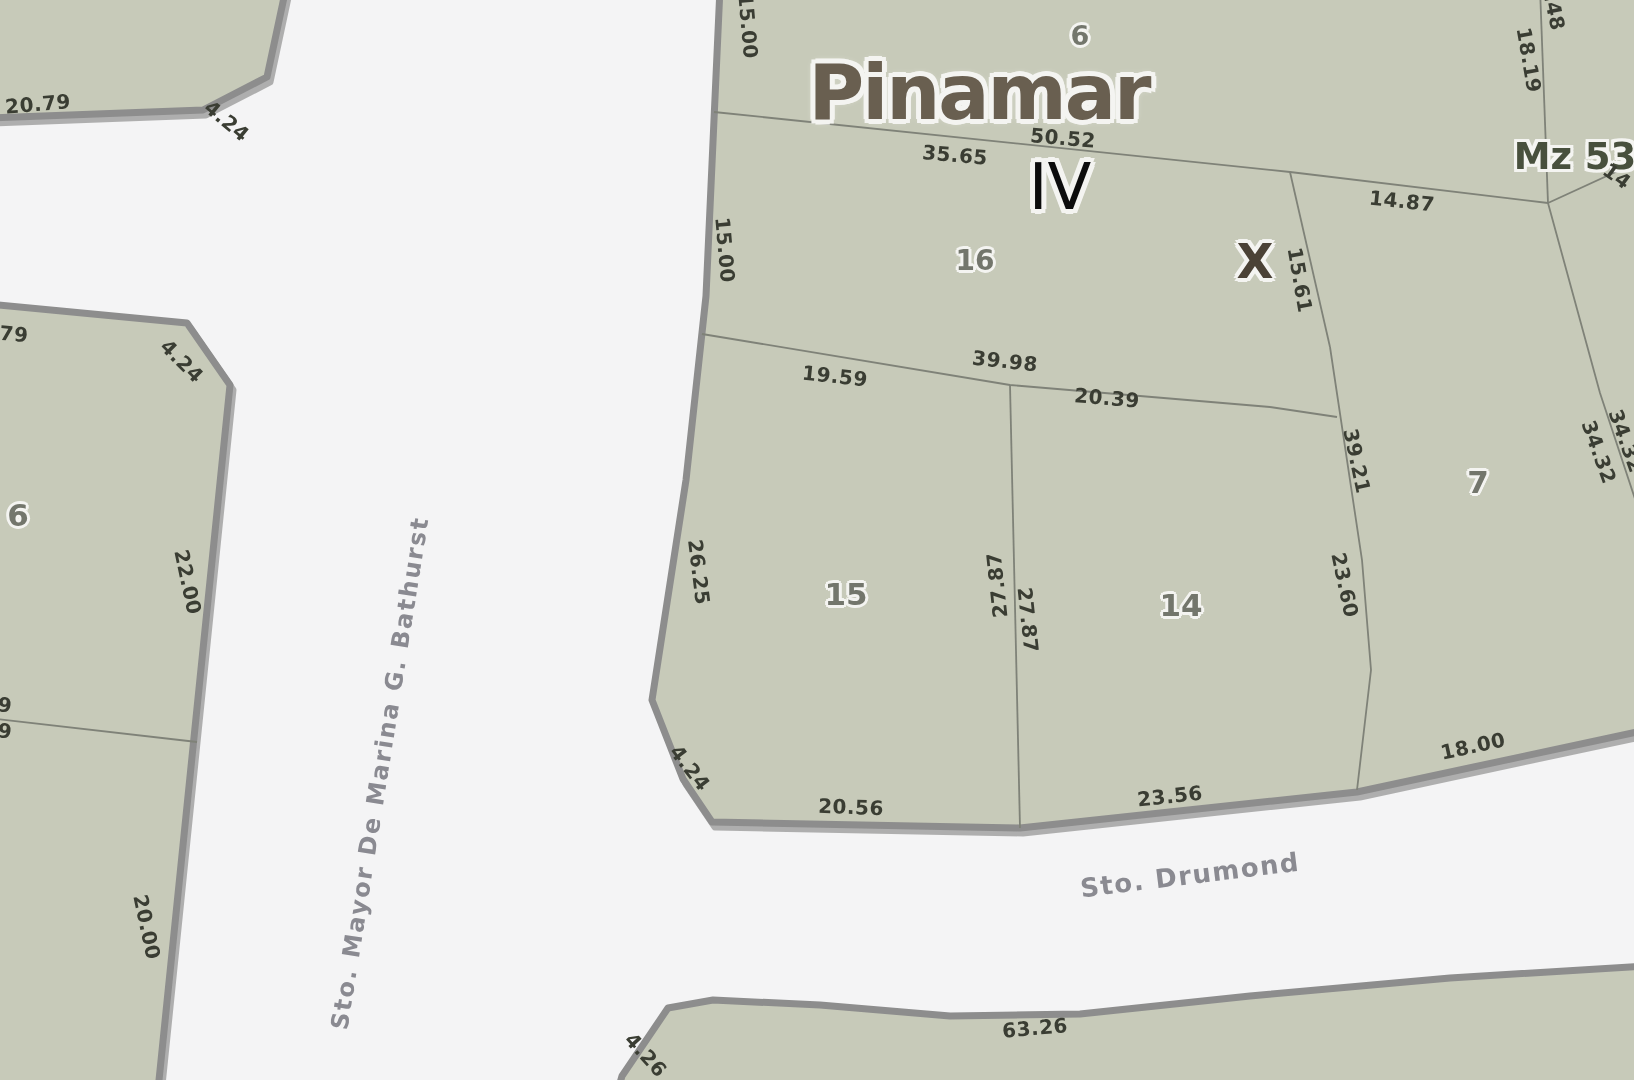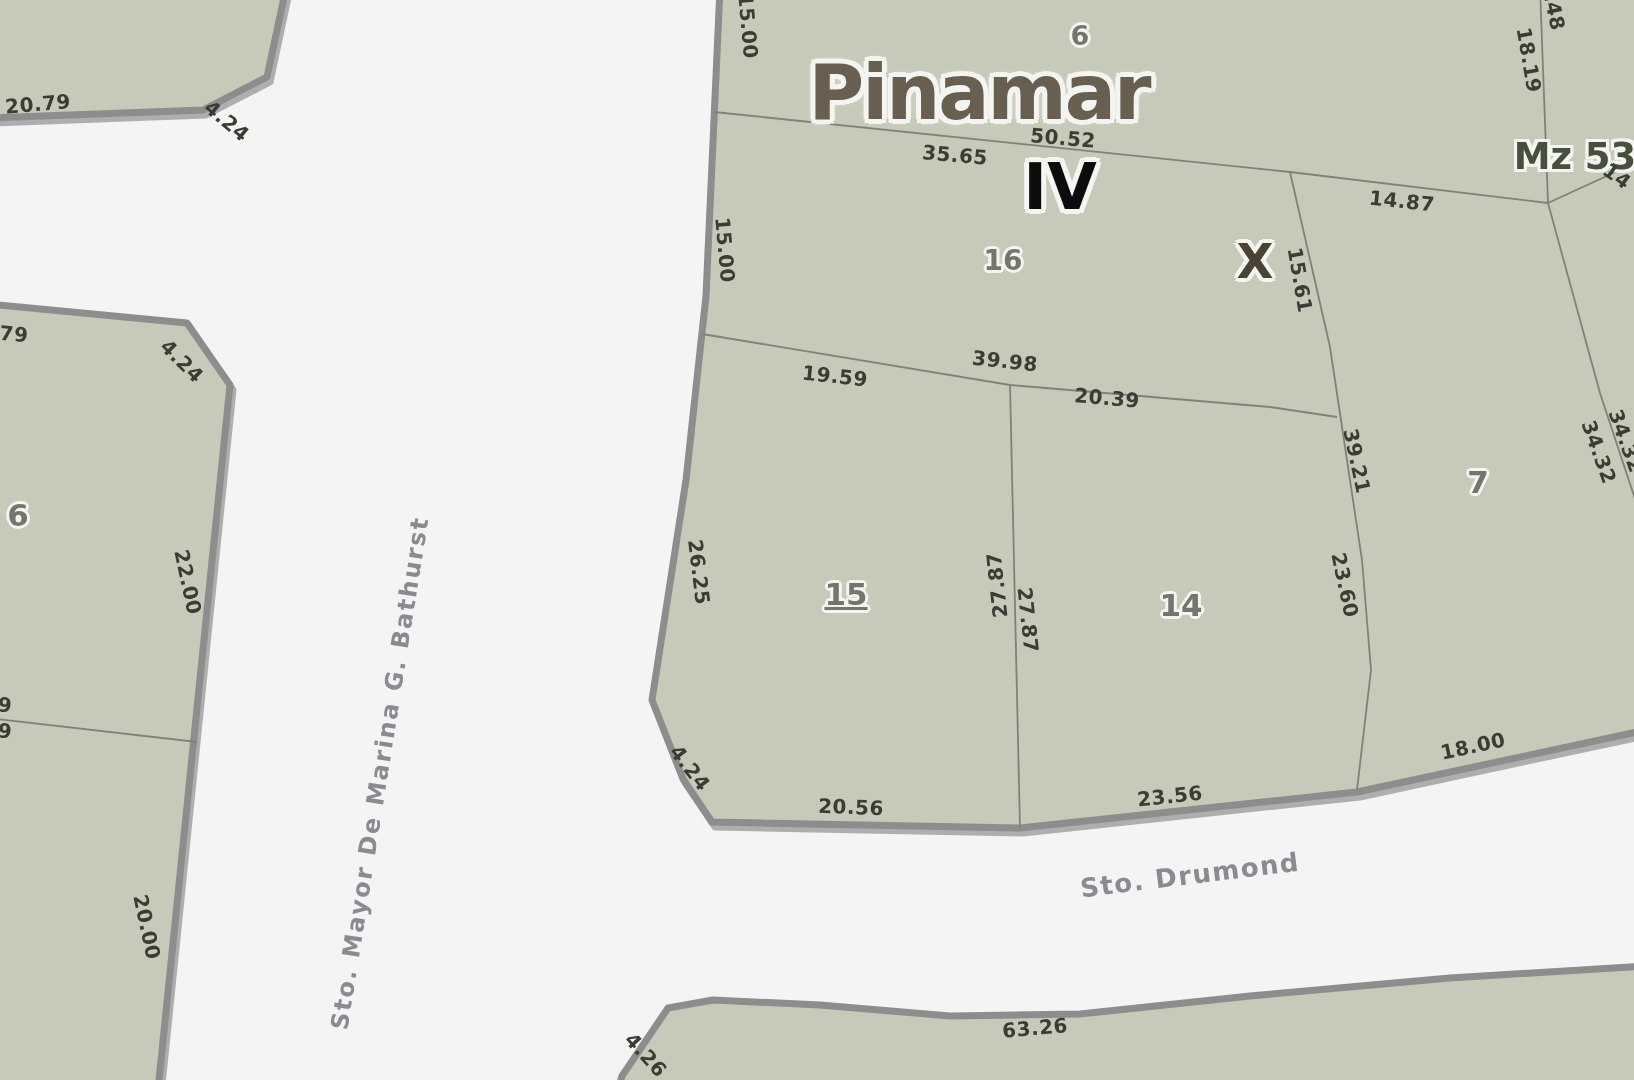--- a/index.html
+++ b/index.html
@@ -25,21 +25,21 @@
   }
   .pnum{
     font-size:31px; font-weight:bold; color:var(--parcel-number);
     text-shadow:-2px -2px 0 var(--halo),2px -2px 0 var(--halo),-2px 2px 0 var(--halo),2px 2px 0 var(--halo),-3px 0 0 var(--halo),3px 0 0 var(--halo),0 -3px 0 var(--halo),0 3px 0 var(--halo);
   }
   .title-big{
     font-size:76px; font-weight:bold; color:var(--title); letter-spacing:-2px;
     text-shadow:-4px -4px 0 var(--halo),4px -4px 0 var(--halo),-4px 4px 0 var(--halo),4px 4px 0 var(--halo),-5px 0 0 var(--halo),5px 0 0 var(--halo),0 -5px 0 var(--halo),0 5px 0 var(--halo),0 0 8px var(--halo);
   }
   .zone{
-    font-size:64px; font-weight:bold; color:var(--zone);
+    font-size:64px; font-weight:normal; color:var(--zone);
     text-shadow:-4px -4px 0 var(--halo),4px -4px 0 var(--halo),-4px 4px 0 var(--halo),4px 4px 0 var(--halo),-5px 0 0 var(--halo),5px 0 0 var(--halo),0 -5px 0 var(--halo),0 5px 0 var(--halo);
   }
   .marker{
     font-size:48px; font-weight:bold; color:var(--marker);
     text-shadow:-3px -3px 0 var(--halo),3px -3px 0 var(--halo),-3px 3px 0 var(--halo),3px 3px 0 var(--halo),-4px 0 0 var(--halo),4px 0 0 var(--halo),0 -4px 0 var(--halo),0 4px 0 var(--halo);
   }
   .manzana{
     font-size:37px; font-weight:bold; color:var(--manzana);
     text-shadow:-3px -3px 0 var(--halo),3px -3px 0 var(--halo),-3px 3px 0 var(--halo),3px 3px 0 var(--halo),-3px 0 0 var(--halo),3px 0 0 var(--halo),0 -3px 0 var(--halo),0 3px 0 var(--halo);
     padding-left:46px;
@@ -77,22 +77,22 @@
 
   <div class="lbl title-big" style="left:979px;top:64px;transform:translate(-50%,-50%);margin-top:28px;">Pinamar</div>
   <div class="lbl zone" style="left:1060px;top:187px;transform:translate(-50%,-50%);">IV</div>
   <div class="lbl marker" style="left:1255px;top:261px;transform:translate(-50%,-50%);">X</div>
   <div class="lbl manzana" style="left:1552px;top:156px;transform:translate(-50%,-50%);">Mz 53</div>
 
   <div class="lbl street" style="left:1190px;top:875px;transform:translate(-50%,-50%) rotate(-7deg);">Sto. Drumond</div>
   <div class="lbl street street-v" style="left:380px;top:773px;transform:translate(-50%,-50%) rotate(-81deg);">Sto. Mayor De Marina G. Bathurst</div>
 
   <div class="lbl pnum p17" style="left:1080px;top:35px;transform:translate(-50%,-50%);">6</div>
-  <div class="lbl pnum p16" style="left:975px;top:260px;transform:translate(-50%,-50%);margin-left:28px;">16</div>
-  <div class="lbl pnum" style="left:846px;top:594px;transform:translate(-50%,-50%);text-decoration:underline;">15</div>
+  <div class="lbl pnum p16" style="left:975px;top:260px;transform:translate(-50%,-50%);">16</div>
+  <div class="lbl pnum" style="left:846px;top:594px;transform:translate(-50%,-50%);">15</div>
   <div class="lbl pnum" style="left:1181px;top:605px;transform:translate(-50%,-50%);">14</div>
   <div class="lbl pnum" style="left:1478px;top:482px;transform:translate(-50%,-50%);">7</div>
   <div class="lbl pnum" style="left:18px;top:515px;transform:translate(-50%,-50%);">6</div>
 
   <div class="lbl dim" style="left:748px;top:26px;transform:translate(-50%,-50%) rotate(85deg);">15.00</div>
   <div class="lbl dim" style="left:725px;top:250px;transform:translate(-50%,-50%) rotate(85deg);">15.00</div>
   <div class="lbl dim" style="left:699px;top:572px;transform:translate(-50%,-50%) rotate(83deg);">26.25</div>
   <div class="lbl dim" style="left:690px;top:768px;transform:translate(-50%,-50%) rotate(52deg);">4.24</div>
   <div class="lbl dim" style="left:851px;top:807px;transform:translate(-50%,-50%) rotate(2deg);">20.56</div>
   <div class="lbl dim" style="left:1170px;top:796px;transform:translate(-50%,-50%) rotate(-6deg);">23.56</div>

